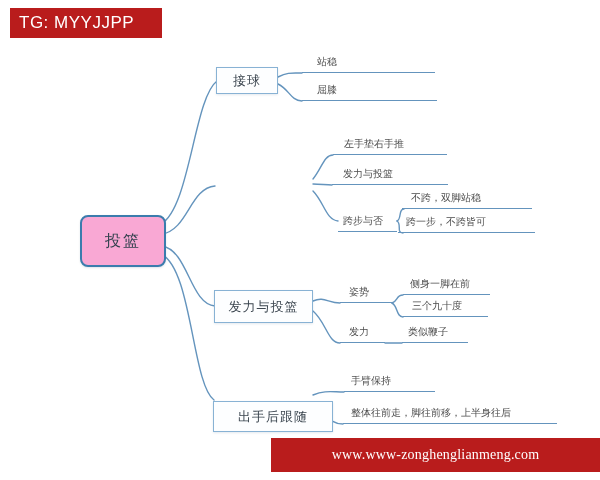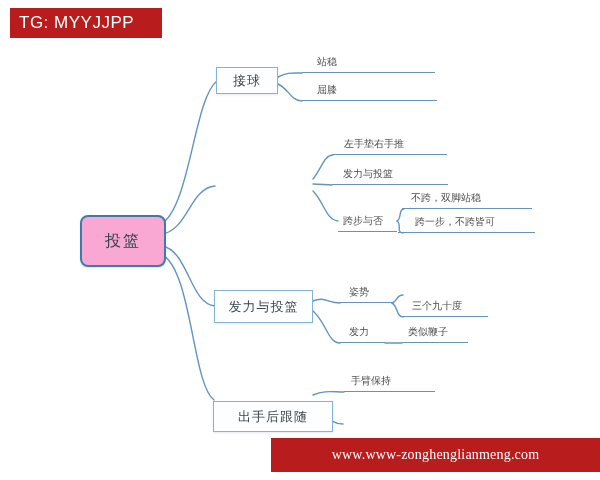--- a/index.html
+++ b/index.html
@@ -88,25 +88,27 @@
     <span>出手后跟随</span>
   </div>
 
   <div class="leaf" style="left:302px;top:54px;width:133px;height:19px;padding-left:15px">站稳</div>
   <div class="leaf" style="left:302px;top:82px;width:135px;height:19px;padding-left:15px">屈膝</div>
 
   <div class="leaf" style="left:333px;top:136px;width:114px;height:19px;padding-left:11px">左手垫右手推</div>
   <div class="leaf" style="left:332px;top:166px;width:116px;height:19px;padding-left:11px">发力与投篮</div>
   <div class="leaf" style="left:338px;top:213px;width:59px;height:19px;padding-left:5px">跨步与否</div>
   <div class="leaf" style="left:402px;top:190px;width:130px;height:19px;padding-left:9px">不跨，双脚站稳</div>
-  <div class="leaf" style="left:398px;top:214px;width:137px;height:19px;padding-left:17px">跨一步，不跨皆可</div>
+  <div class="leaf" style="left:398px;top:214px;width:137px;height:19px;padding-left:8px">跨一步，不跨皆可</div>
 
   <div class="leaf" style="left:340px;top:284px;width:52px;height:19px;padding-left:9px">姿势</div>
+  <div class="leaf" style="left:403px;top:276px;width:87px;height:19px;padding-left:7px">侧身一脚在前</div>
   <div class="leaf" style="left:403px;top:298px;width:85px;height:19px;padding-left:9px">三个九十度</div>
   <div class="leaf" style="left:340px;top:324px;width:45px;height:19px;padding-left:9px">发力</div>
   <div class="leaf" style="left:402px;top:324px;width:66px;height:19px;padding-left:6px">类似鞭子</div>
 
   <div class="leaf" style="left:344px;top:373px;width:91px;height:19px;padding-left:7px">手臂保持</div>
+  <div class="leaf" style="left:343px;top:405px;width:214px;height:19px;padding-left:8px">整体往前走，脚往前移，上半身往后</div>
 
   <div class="watermark wm-top">TG: MYYJJPP</div>
   <div class="watermark wm-bottom">www.www-zonghenglianmeng.com</div>
 
 </div>
 
 </body></html>

